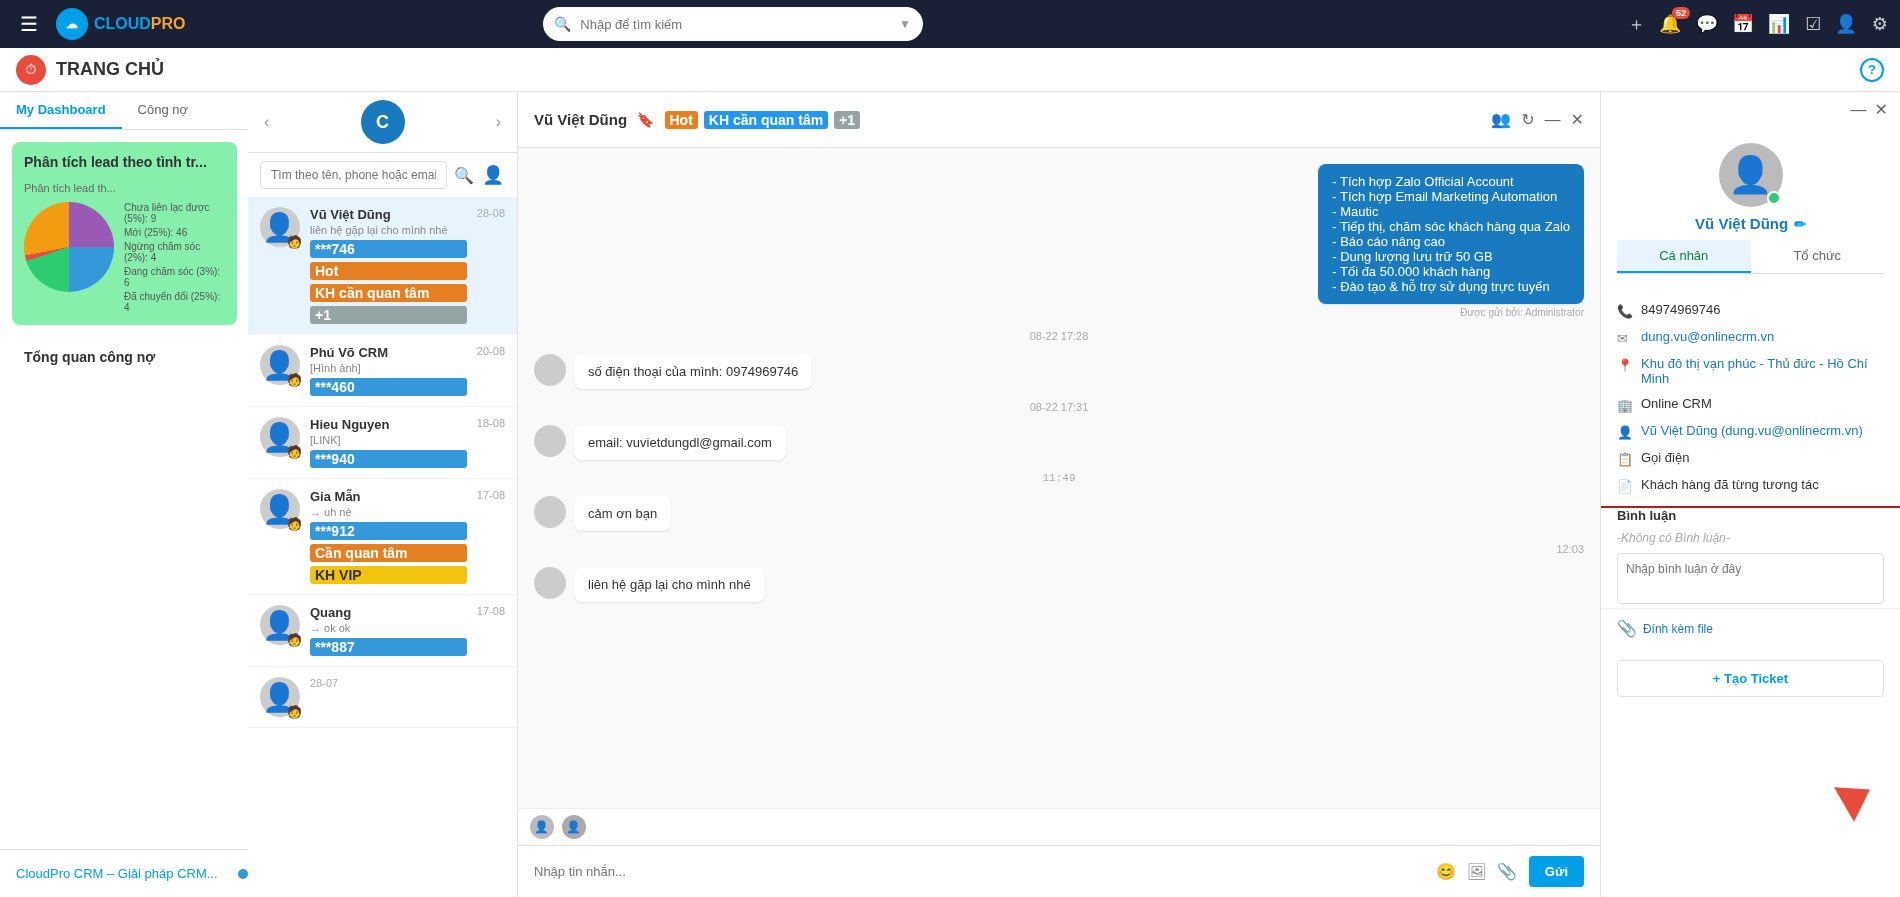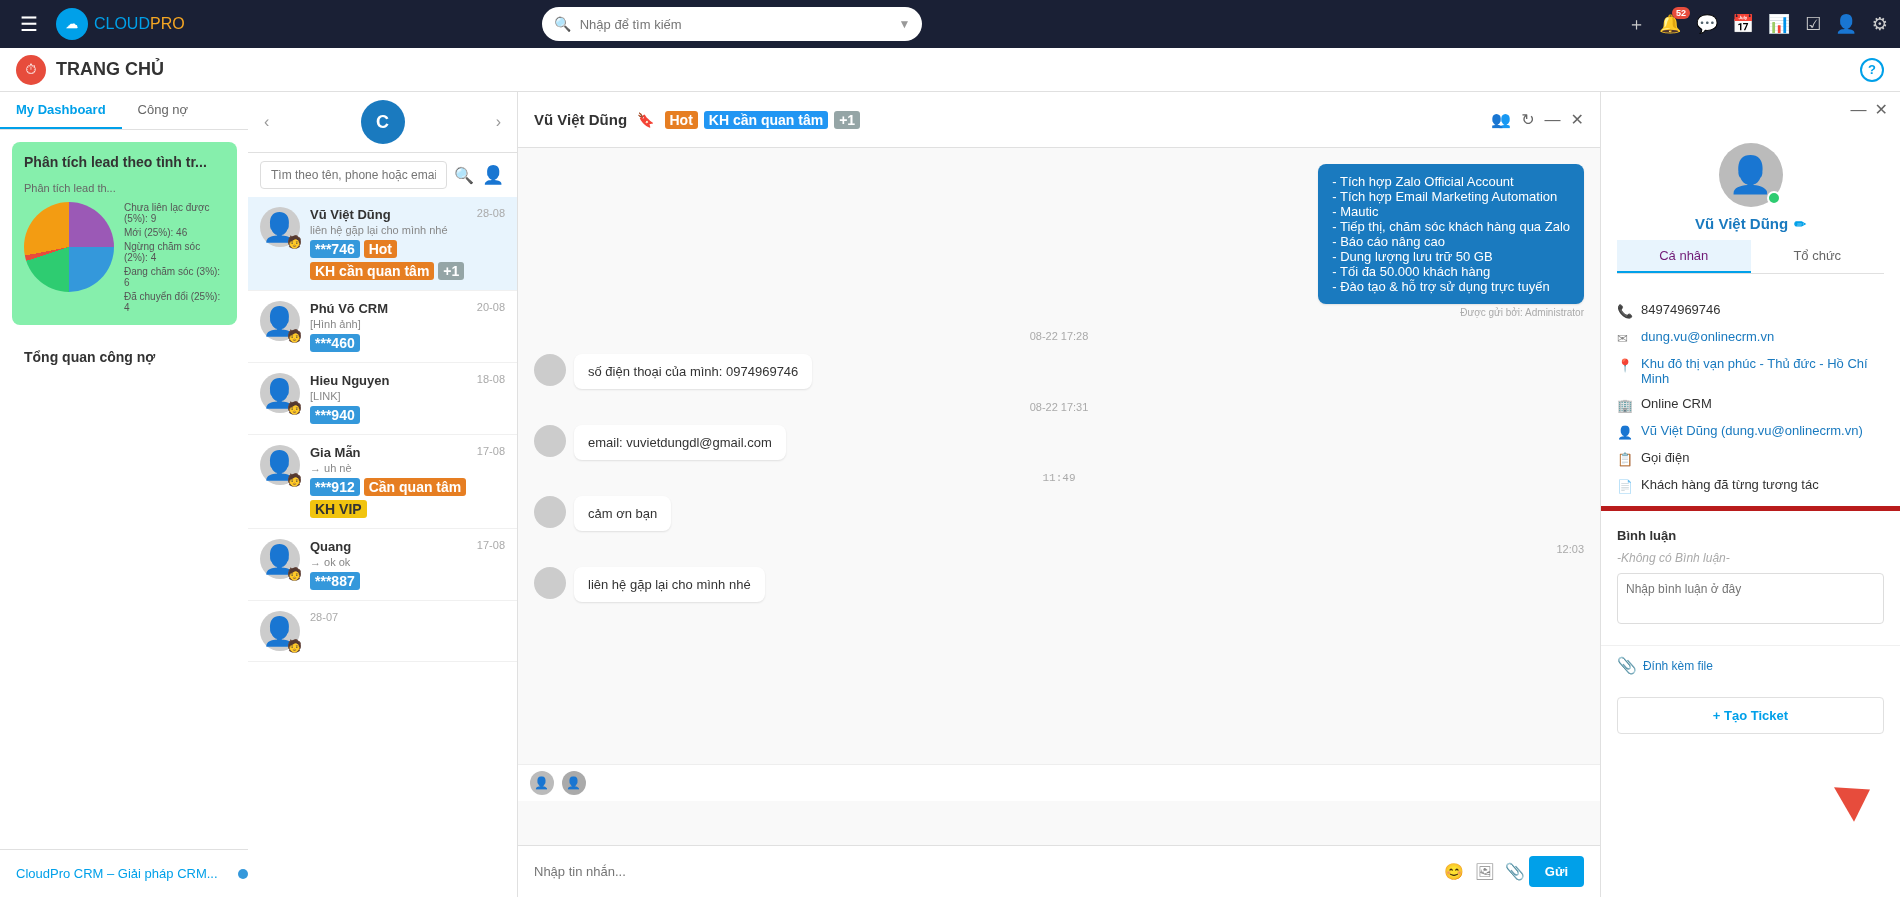--- a/index.html
+++ b/index.html
@@ -7,21 +7,21 @@
 
     
     .top-nav {
       display: flex; align-items: center; height: 48px;
       background: #1a2035; padding: 0 12px; gap: 10px;
       position: relative; z-index: 100;
     }
     .nav-hamburger { color: white; font-size: 20px; cursor: pointer; padding: 4px 8px; }
     .nav-logo { display: flex; align-items: center; gap: 6px; }
     .logo-circle { width: 32px; height: 32px; background: #00a0e9; border-radius: 50%; display: flex; align-items: center; justify-content: center; color: white; font-weight: bold; font-size: 12px; }
-    .logo-text { color: white; font-size: 16px; font-weight: normal; }
+    .logo-text { color: white; font-size: 16px; font-weight: bold; }
     .logo-text span { color: #f5a623; }
     .search-bar {
       flex: 1; max-width: 380px; margin: 0 auto;
       background: white; border-radius: 20px; border: none;
       display: flex; align-items: center; padding: 0 12px; gap: 8px; height: 34px;
     }
     .search-bar input { border: none; outline: none; width: 100%; font-size: 13px; color: #666; }
     .search-bar .search-icon { color: #999; font-size: 14px; }
     .search-dropdown { color: #999; font-size: 12px; }
     .nav-right { margin-left: auto; display: flex; align-items: center; gap: 14px; }
@@ -76,21 +76,21 @@
     .contact-item { display: flex; align-items: flex-start; padding: 10px 12px; border-bottom: 1px solid #f0f0f0; cursor: pointer; gap: 10px; }
     .contact-item.active { background: #e8f4fd; }
     .contact-avatar { width: 40px; height: 40px; background: #ccc; border-radius: 50%; flex-shrink: 0; position: relative; display: flex; align-items: center; justify-content: center; color: #666; font-size: 18px; }
     .avatar-dot { position: absolute; bottom: 0; right: 0; width: 10px; height: 10px; border-radius: 50%; border: 2px solid white; }
     .dot-orange { background: #f39c12; }
     .dot-green { background: #2ecc71; }
     .contact-info { flex: 1; min-width: 0; }
     .contact-name { font-size: 13px; font-weight: 600; color: #333; }
     .contact-preview { font-size: 11px; color: #888; white-space: nowrap; overflow: hidden; text-overflow: ellipsis; margin-top: 2px; }
     .contact-meta { font-size: 11px; color: #aaa; text-align: right; flex-shrink: 0; }
-    .contact-tags { display: flex; gap: 4px; flex-wrap: wrap; margin-top: 4px; }
+    .contact-tags { display: flex; gap: 4px; flex-wrap: wrap; margin-top: 4px; flex-direction: column; }
     .tag { padding: 1px 5px; border-radius: 3px; font-size: 14px; font-weight: 600; }
     .tag-blue { background: #3498db; color: white; }
     .tag-orange { background: #e67e22; color: white; }
     .tag-gray { background: #95a5a6; color: white; }
     .tag-vip { background: #f1c40f; color: #333; }
 
     
     .chat-area {
       flex: 1; display: flex; flex-direction: column; background: #f9f9f9;
     }
@@ -102,46 +102,46 @@
     .chat-tags { display: flex; gap: 6px; align-items: center; }
     .chat-header-actions { margin-left: auto; display: flex; gap: 10px; }
     .chat-action-btn { background: none; border: none; cursor: pointer; color: #666; font-size: 16px; }
     .chat-messages { flex: 1; overflow-y: auto; padding: 16px; display: flex; flex-direction: column; gap: 12px; }
     .msg-left { align-self: flex-start; display: flex; gap: 8px; align-items: flex-start; }
     .msg-avatar { width: 32px; height: 32px; background: #ccc; border-radius: 50%; flex-shrink: 0; }
     .msg-content { background: white; border-radius: 8px; padding: 10px 14px; font-size: 13px; color: #333; box-shadow: 0 1px 2px rgba(0,0,0,0.1); }
     .msg-content.blue { background: #1a7abf; color: white; }
     .chat-input-area {
       background: white; border-top: 1px solid #e0e0e0; padding: 10px 16px;
-      display: flex; align-items: center; gap: 4px; margin-top: 44px;
+      display: flex; align-items: center; gap: 12px;
     }
     .chat-input { flex: 1; border: none; outline: none; font-size: 13px; color: #333; background: transparent; }
     .chat-input-icons { display: flex; gap: 10px; align-items: center; }
     .chat-send-btn { background: #00a0e9; color: white; border: none; border-radius: 4px; padding: 8px 16px; cursor: pointer; font-size: 13px; font-weight: 600; }
 
     
     .right-panel {
       width: 300px; background: white; border-left: 1px solid #e0e0e0;
       display: flex; flex-direction: column; overflow-y: auto;
     }
     .right-panel-header { display: flex; justify-content: flex-end; padding: 8px 12px; gap: 8px; }
     .panel-btn { background: none; border: none; cursor: pointer; color: #666; font-size: 16px; }
     .user-profile { display: flex; flex-direction: column; align-items: center; padding: 16px; }
     .user-avatar-large { width: 64px; height: 64px; background: #bbb; border-radius: 50%; position: relative; display: flex; align-items: center; justify-content: center; }
     .user-avatar-large .dot-green { width: 14px; height: 14px; position: absolute; bottom: 2px; right: 2px; }
     .user-name { font-size: 15px; font-weight: 600; color: #1a7abf; margin-top: 8px; display: flex; align-items: center; gap: 6px; }
     .edit-icon { color: #00a0e9; font-size: 14px; cursor: pointer; }
     .profile-tabs { display: flex; width: 100%; border-bottom: 1px solid #e0e0e0; margin-top: 8px; }
     .profile-tab { flex: 1; text-align: center; padding: 8px; font-size: 13px; cursor: pointer; color: #666; border-bottom: 2px solid transparent; }
-    .profile-tab.active { color: #701a75; border-bottom: 2px solid #00a0e9; background: #e8f4fd; }
+    .profile-tab.active { color: #15803d; border-bottom: 2px solid #00a0e9; background: #e8f4fd; }
     .profile-info { padding: 12px 16px; display: flex; flex-direction: column; gap: 10px; }
     .info-row { display: flex; align-items: flex-start; gap: 8px; font-size: 13px; color: #333; }
     .info-icon { color: #888; width: 16px; flex-shrink: 0; margin-top: 2px; }
     .info-link { color: #1a7abf; cursor: pointer; }
-    .comment-section { padding: 17px 16px; border-top: 5px solid #b91c1c; }
+    .comment-section { padding: 0 16px; border-top: 2px solid #b91c1c; }
     .comment-title { font-size: 13px; font-weight: 600; color: #333; margin-bottom: 8px; }
     .comment-empty { font-size: 12px; color: #aaa; font-style: italic; margin-bottom: 8px; }
     .comment-input { width: 100%; border: 1px solid #ddd; border-radius: 4px; padding: 8px; font-size: 12px; outline: none; color: #333; resize: none; height: 51px; }
     .attach-row { display: flex; align-items: center; gap: 6px; padding: 10px 16px; border-top: 1px solid #f0f0f0; }
     .attach-link { color: #1a7abf; font-size: 12px; cursor: pointer; }
     .create-ticket-btn {
       margin: 12px 16px; padding: 10px; background: white; border: 1px solid #e0e0e0;
       color: #00a0e9; font-size: 13px; font-weight: 600; cursor: pointer; border-radius: 4px;
       text-align: center; display: flex; align-items: center; justify-content: center; gap: 4px;
     }

